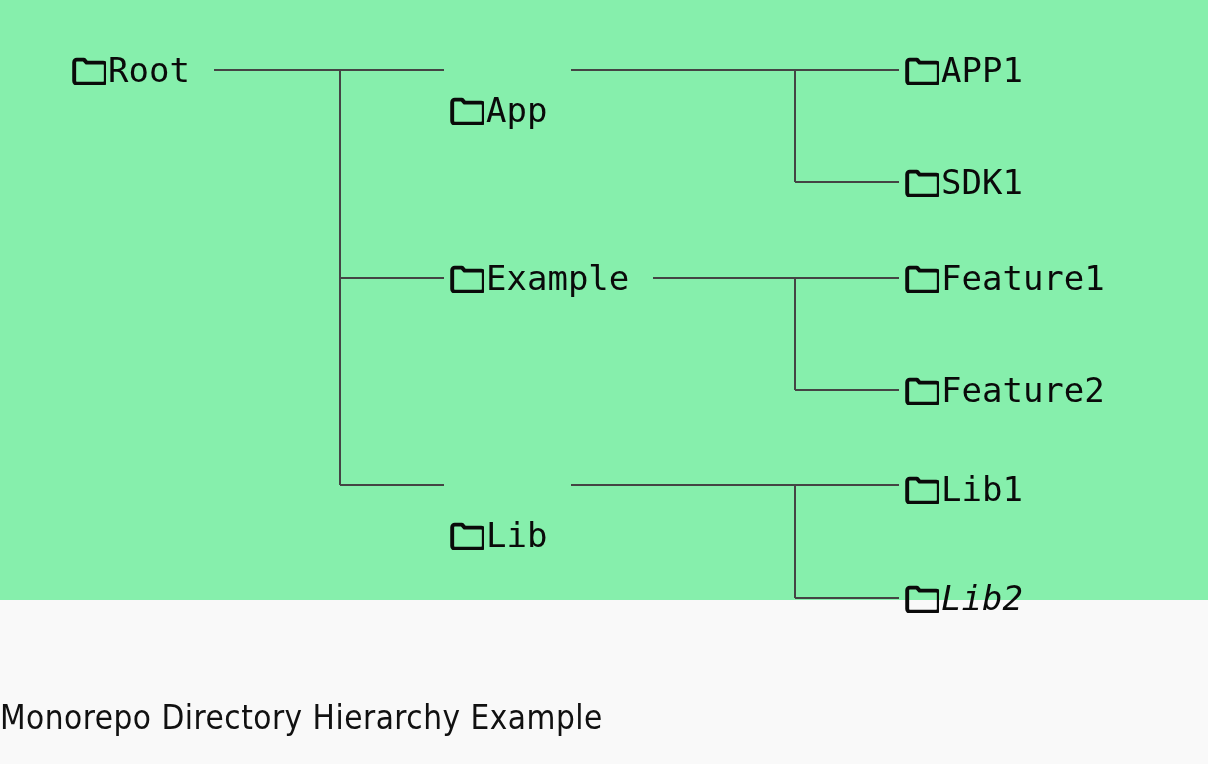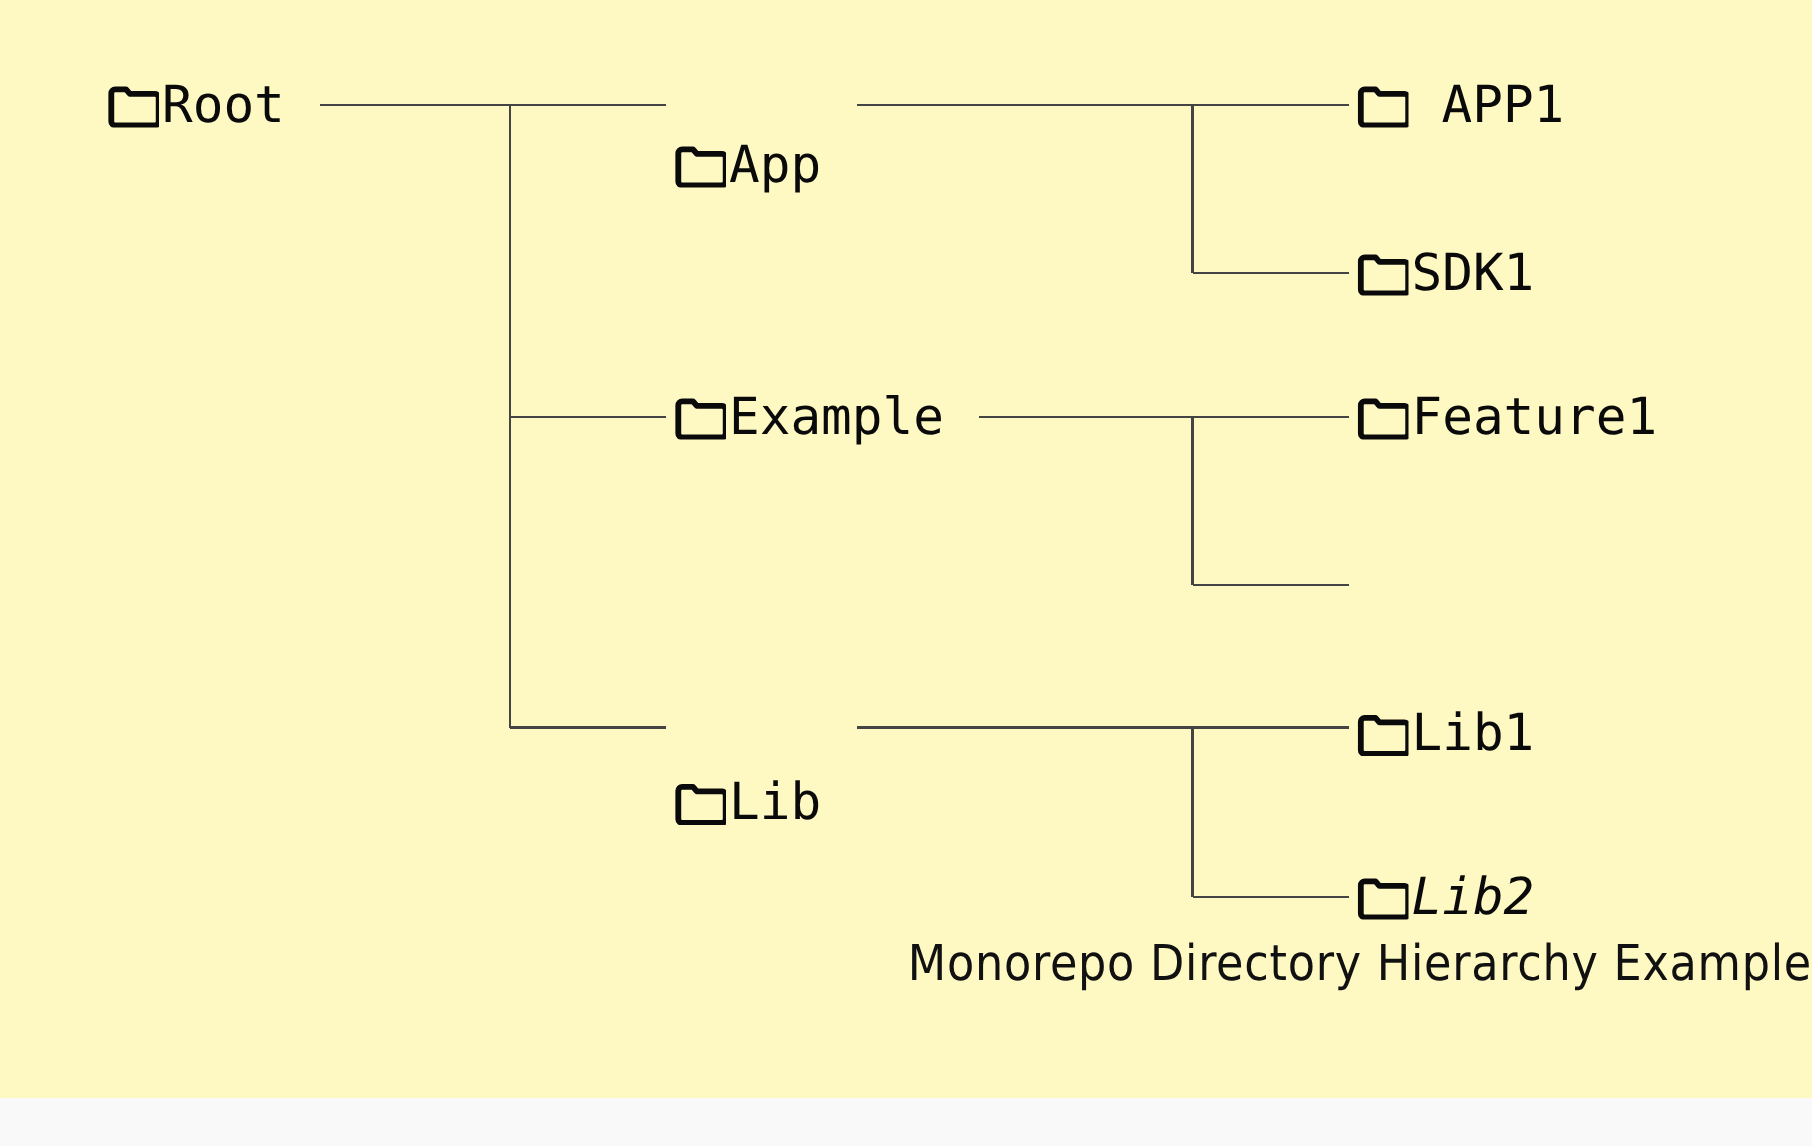--- a/index.html
+++ b/index.html
@@ -10,22 +10,22 @@
   body {
     width: 1208px;
     height: 764px;
     background: #f9f9f9;
     font-family: "DejaVu Sans Mono", "Liberation Mono", monospace;
     overflow: hidden;
   }
   #stage {
     position: relative;
     width: 1208px;
-    height: 732px;
-    background: #fef9c3;
+    height: 600px;
+    background: #86efac;
   }
   #wires {
     position: absolute;
     left: 0;
     top: 0;
     width: 1208px;
     height: 764px;
     pointer-events: none;
   }
   .node {
@@ -47,23 +47,23 @@
     font-size: 34px;
     line-height: 34px;
     color: #0a0a0a;
     letter-spacing: 0px;
     padding-left: 2px;
     -webkit-font-smoothing: antialiased;
   }
   #caption {
     position: absolute;
     left: 0;
-    top: 622px;
+    top: 698px;
     width: 1208px;
-    text-align: right;
+    text-align: left;
     font-family: "DejaVu Sans", "Liberation Sans", sans-serif;
     font-size: 33px;
     font-stretch: condensed;
     color: #111111;
     letter-spacing: 0.5px;
   }
 </style>
 </head>
 <body>
 
@@ -112,41 +112,47 @@
     <span class="node-label">Example</span>
   </div>
 
   <div class="node" style="left:450px; top:485px;margin-top:28px;">
     <svg class="folder-icon" viewBox="0 0 34 29" xmlns="http://www.w3.org/2000/svg">
       <path d="M2.2 6.2 a2.6 2.6 0 0 1 2.6-2.6 h7.2 l2.6 3.0 h16.6 a2.6 2.6 0 0 1 2.6 2.6 v15.8 a2.6 2.6 0 0 1 -2.6 2.6 h-26.4 a2.6 2.6 0 0 1 -2.6 -2.6 z" fill="none" stroke="#0a0a0a" stroke-width="3.9" stroke-linejoin="round" stroke-linecap="round"></path>
     </svg>
     <span class="node-label">Lib</span>
   </div>
 
-  <div class="node" style="left:905px; top:70px;gap:20px;">
+  <div class="node" style="left:905px; top:70px;">
     <svg class="folder-icon" viewBox="0 0 34 29" xmlns="http://www.w3.org/2000/svg">
       <path d="M2.2 6.2 a2.6 2.6 0 0 1 2.6-2.6 h7.2 l2.6 3.0 h16.6 a2.6 2.6 0 0 1 2.6 2.6 v15.8 a2.6 2.6 0 0 1 -2.6 2.6 h-26.4 a2.6 2.6 0 0 1 -2.6 -2.6 z" fill="none" stroke="#0a0a0a" stroke-width="3.9" stroke-linejoin="round" stroke-linecap="round"></path>
     </svg>
     <span class="node-label">APP1</span>
   </div>
 
   <div class="node" style="left:905px; top:182px;">
     <svg class="folder-icon" viewBox="0 0 34 29" xmlns="http://www.w3.org/2000/svg">
       <path d="M2.2 6.2 a2.6 2.6 0 0 1 2.6-2.6 h7.2 l2.6 3.0 h16.6 a2.6 2.6 0 0 1 2.6 2.6 v15.8 a2.6 2.6 0 0 1 -2.6 2.6 h-26.4 a2.6 2.6 0 0 1 -2.6 -2.6 z" fill="none" stroke="#0a0a0a" stroke-width="3.9" stroke-linejoin="round" stroke-linecap="round"></path>
     </svg>
     <span class="node-label">SDK1</span>
   </div>
 
   <div class="node" style="left:905px; top:278px;">
     <svg class="folder-icon" viewBox="0 0 34 29" xmlns="http://www.w3.org/2000/svg">
       <path d="M2.2 6.2 a2.6 2.6 0 0 1 2.6-2.6 h7.2 l2.6 3.0 h16.6 a2.6 2.6 0 0 1 2.6 2.6 v15.8 a2.6 2.6 0 0 1 -2.6 2.6 h-26.4 a2.6 2.6 0 0 1 -2.6 -2.6 z" fill="none" stroke="#0a0a0a" stroke-width="3.9" stroke-linejoin="round" stroke-linecap="round"></path>
     </svg>
     <span class="node-label">Feature1</span>
   </div>
 
+  <div class="node" style="left:905px; top:390px;">
+    <svg class="folder-icon" viewBox="0 0 34 29" xmlns="http://www.w3.org/2000/svg">
+      <path d="M2.2 6.2 a2.6 2.6 0 0 1 2.6-2.6 h7.2 l2.6 3.0 h16.6 a2.6 2.6 0 0 1 2.6 2.6 v15.8 a2.6 2.6 0 0 1 -2.6 2.6 h-26.4 a2.6 2.6 0 0 1 -2.6 -2.6 z" fill="none" stroke="#0a0a0a" stroke-width="3.9" stroke-linejoin="round" stroke-linecap="round"></path>
+    </svg>
+    <span class="node-label">Feature2</span>
+  </div>
 
   <div class="node" style="left:905px; top:489px;">
     <svg class="folder-icon" viewBox="0 0 34 29" xmlns="http://www.w3.org/2000/svg">
       <path d="M2.2 6.2 a2.6 2.6 0 0 1 2.6-2.6 h7.2 l2.6 3.0 h16.6 a2.6 2.6 0 0 1 2.6 2.6 v15.8 a2.6 2.6 0 0 1 -2.6 2.6 h-26.4 a2.6 2.6 0 0 1 -2.6 -2.6 z" fill="none" stroke="#0a0a0a" stroke-width="3.9" stroke-linejoin="round" stroke-linecap="round"></path>
     </svg>
     <span class="node-label">Lib1</span>
   </div>
 
   <div class="node" style="left:905px; top:598px;font-style:italic;">
     <svg class="folder-icon" viewBox="0 0 34 29" xmlns="http://www.w3.org/2000/svg">

